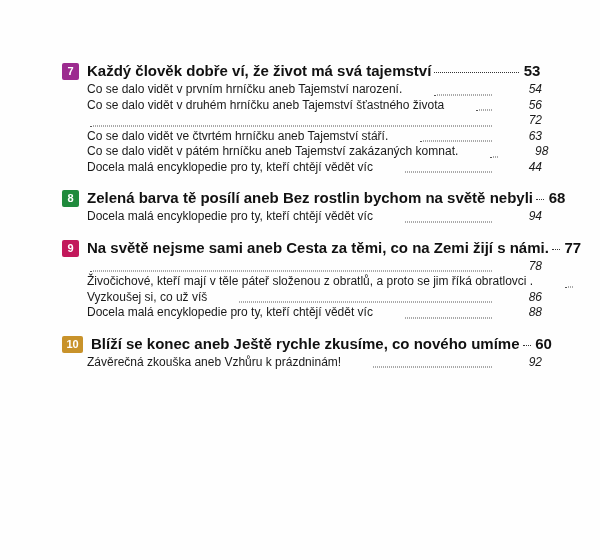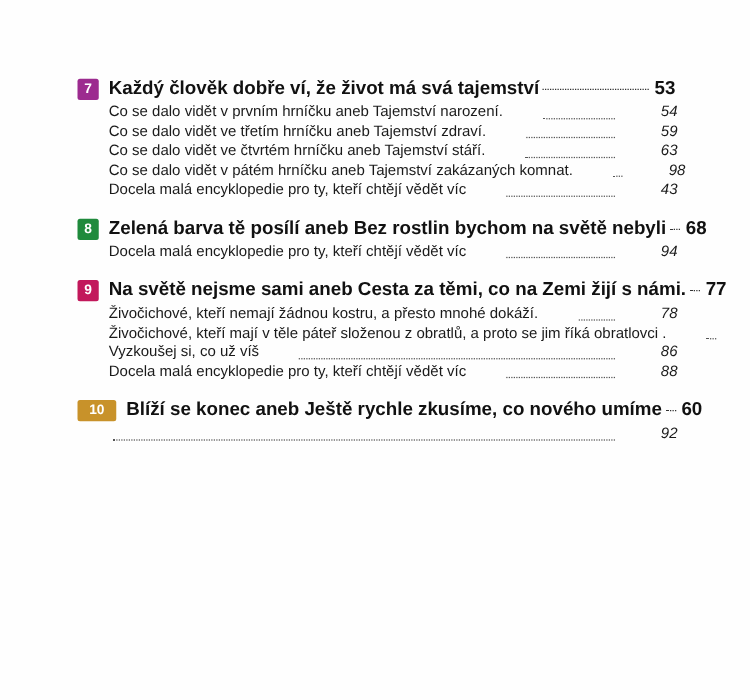--- a/index.html
+++ b/index.html
@@ -40,21 +40,21 @@
     height: 17px;
     border-radius: 2px;
     color: #ffffff;
     font-size: 11px;
     font-weight: bold;
     line-height: 17px;
     text-align: center;
     margin-top: 1px;
   }
   .num-badge.wide {
-    width: 31px;
+    width: 21px;
   }
   .chapter-title-row {
     flex: 1 1 auto;
     display: flex;
     align-items: baseline;
     font-size: 15px;
     font-weight: bold;
     color: #111111;
   }
   .chapter-title-row .txt {
@@ -113,38 +113,42 @@
           <span class="pg">53</span>
         </div>
       </div>
       <div class="entries">
         <div class="entry">
           <span class="txt">Co se dalo vidět v prvním hrníčku aneb Tajemství narození.</span>
           <span class="dots"></span>
           <span class="pg">54</span>
         </div>
         <div class="entry">
-          <span class="txt">Co se dalo vidět ve třetím hrníčku aneb Tajemství zdraví.</span>
-          <span class="dots"></span>
-          <span class="pg">59</span>
+          <span class="txt">Co se dalo vidět v druhém hrníčku aneb Tajemství šťastného života</span>
+          <span class="dots"></span>
+          <span class="pg">56</span>
+        </div>
+        <div class="entry">
+          <span class="dots"></span>
+          <span class="pg">72</span>
         </div>
         <div class="entry">
           <span class="txt">Co se dalo vidět ve čtvrtém hrníčku aneb Tajemství stáří.</span>
           <span class="dots"></span>
           <span class="pg">63</span>
         </div>
         <div class="entry">
           <span class="txt">Co se dalo vidět v pátém hrníčku aneb Tajemství zakázaných komnat.</span>
           <span class="dots"></span>
           <span class="pg">98</span>
         </div>
         <div class="entry">
           <span class="txt">Docela malá encyklopedie pro ty, kteří chtějí vědět víc</span>
           <span class="dots"></span>
-          <span class="pg">43</span>
+          <span class="pg">44</span>
         </div>
       </div>
     </div>
 
     <div class="chapter">
       <div class="chapter-head">
         <div class="num-badge" style="background:#1f8a3c">8</div>
         <div class="chapter-title-row">
           <span class="txt">Zelená barva tě posílí aneb Bez rostlin bychom na světě nebyli</span>
           <span class="dots"></span>
@@ -164,21 +168,20 @@
       <div class="chapter-head">
         <div class="num-badge" style="background:#c2185b">9</div>
         <div class="chapter-title-row">
           <span class="txt">Na světě nejsme sami aneb Cesta za těmi, co na Zemi žijí s námi.</span>
           <span class="dots"></span>
           <span class="pg">77</span>
         </div>
       </div>
       <div class="entries">
         <div class="entry">
-          <span class="txt">Živočichové, kteří nemají žádnou kostru, a přesto mnohé dokáží.</span>
           <span class="dots"></span>
           <span class="pg">78</span>
         </div>
         <div class="entry">
           <span class="txt">Živočichové, kteří mají v těle páteř složenou z obratlů, a proto se jim říká obratlovci .</span>
           <span class="dots"></span>
           <span class="pg">81</span>
         </div>
         <div class="entry">
           <span class="txt">Vyzkoušej si, co už víš</span>
@@ -197,20 +200,21 @@
       <div class="chapter-head">
         <div class="num-badge wide" style="background:#c8922a">10</div>
         <div class="chapter-title-row">
           <span class="txt">Blíží se konec aneb Ještě rychle zkusíme, co nového umíme</span>
           <span class="dots"></span>
           <span class="pg">60</span>
         </div>
       </div>
       <div class="entries">
         <div class="entry">
+          <span class="txt">Závěrečná zkouška aneb Vzhůru k prázdninám!</span>
           <span class="dots"></span>
           <span class="pg">92</span>
         </div>
       </div>
     </div>
 
   </div>
 </div>
 
 </body></html>

